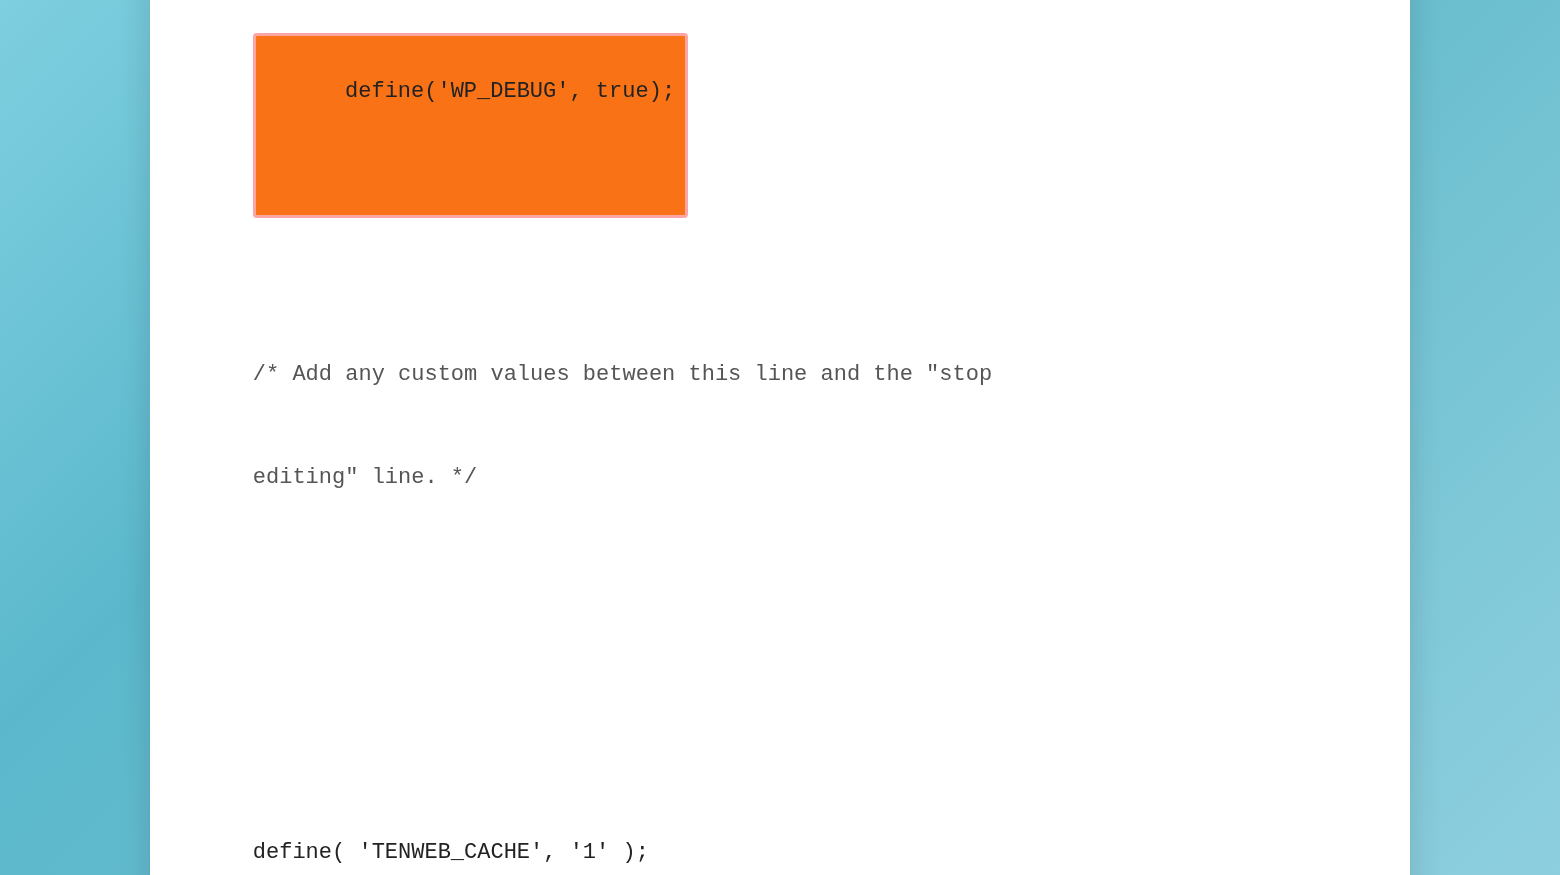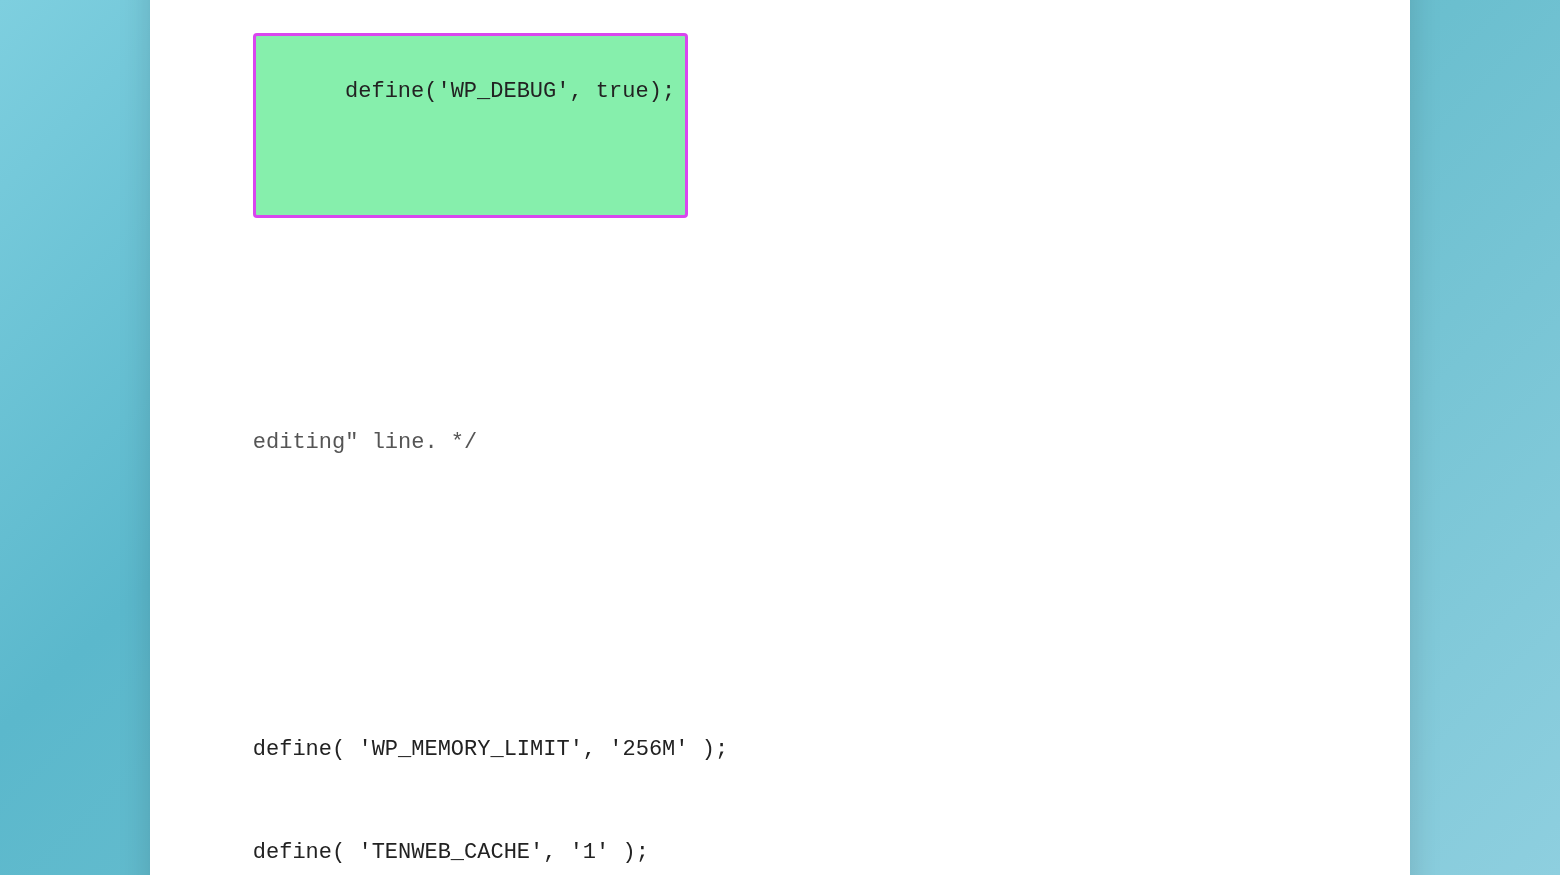--- a/index.html
+++ b/index.html
@@ -31,25 +31,25 @@
     .code-block {
       font-family: 'Courier New', Courier, monospace;
       font-size: 22px;
       line-height: 1.55;
       color: #222;
       white-space: pre;
     }
 
     .highlighted-box {
       display: inline-block;
-      border: 3px solid #d946ef;
+      border: 3px solid #fca5a5;
       border-radius: 4px;
       padding: 4px 10px;
       margin: 4px 0;
-      background: #86efac;
+      background: #f97316;
     }
 
     .comment {
       color: #555;
     }
   </style>
 </head>
 <body>
 
 <div class="code-card">
@@ -65,27 +65,27 @@
     
     <br>
     
     <br>
     <div class="highlighted-box">
       <span>define('WP_DEBUG', true);</span>
       <br>
     </div>
     <br>
     <br>
+    <span class="comment">/* Add any custom values between this line and the "stop</span>
     <br>
     <span class="comment">editing" line. */</span>
     <br>
     <br>
     <br>
     <br>
-    <span>define( 'WP_MEMORY_LIMIT', '256M' );</span>
     <br>
     <span>define( 'TENWEB_CACHE', '1' );</span>
     <br>
     
     <br>
     <br>
     
     <br>
     
     <br>

